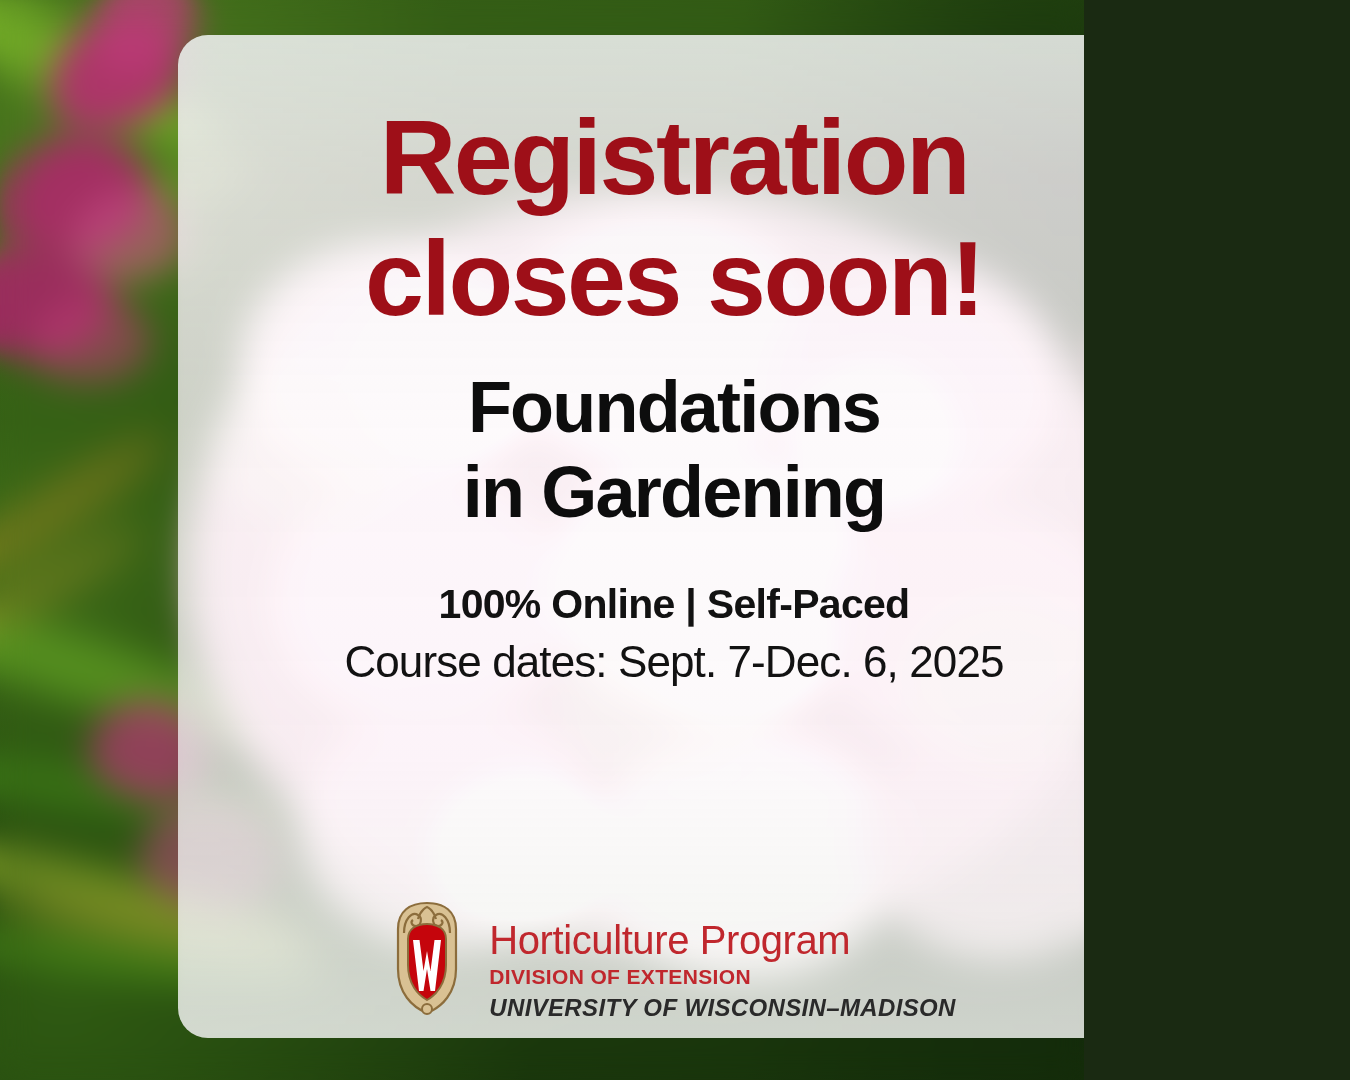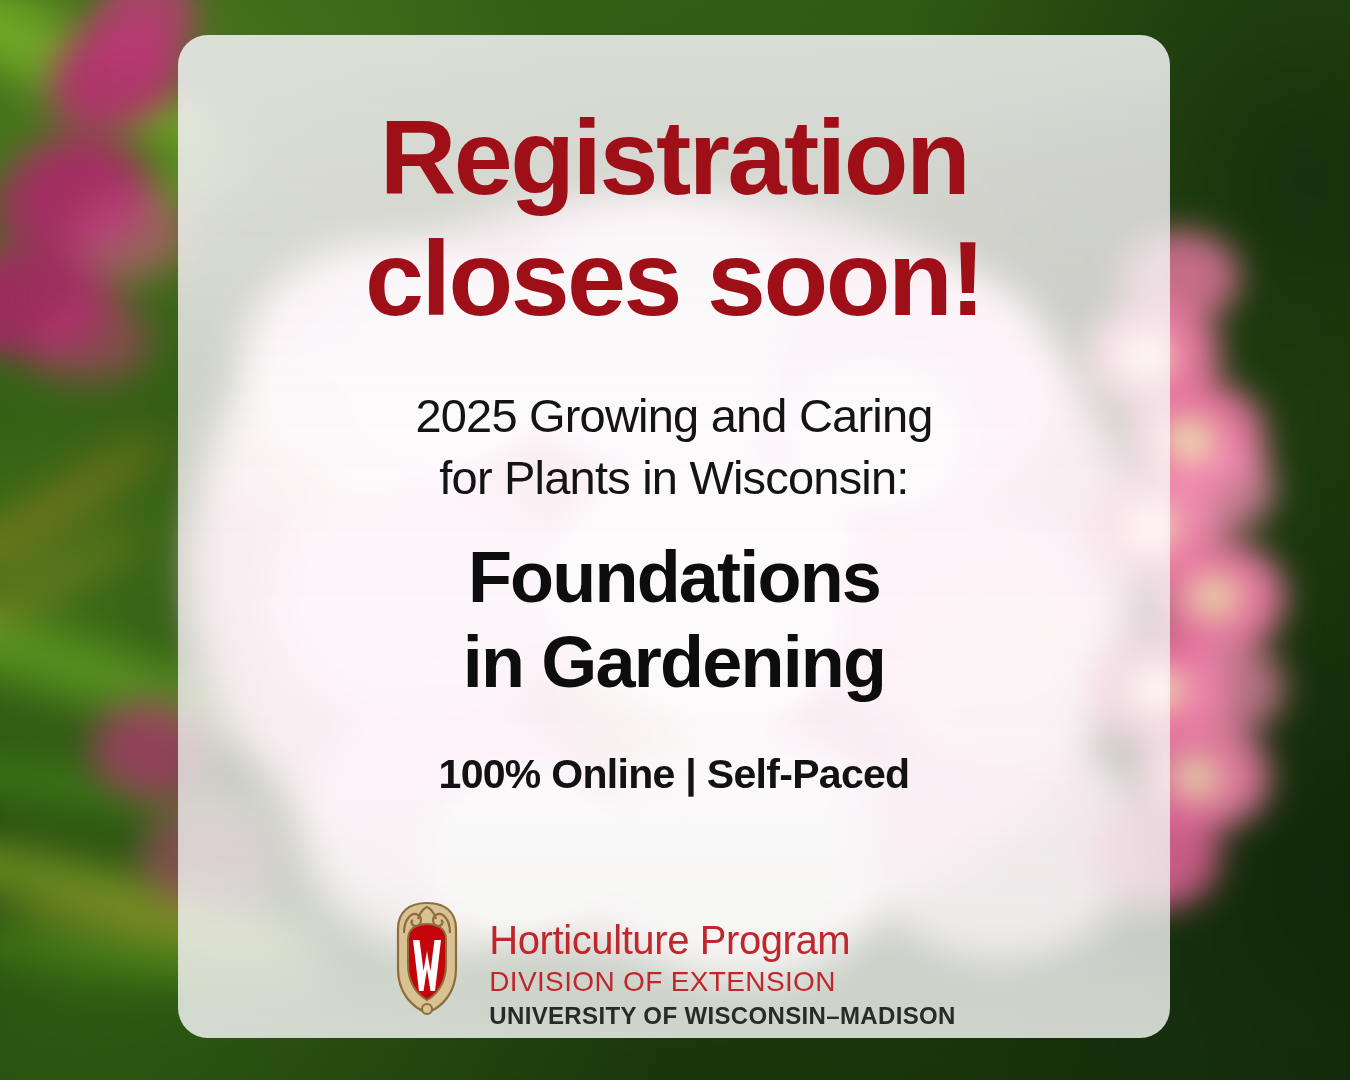--- a/index.html
+++ b/index.html
@@ -6,21 +6,21 @@
     margin: 0;
     padding: 0;
     background: #1a2a12;
   }
   body {
     font-family: "Liberation Sans", sans-serif;
   }
 
   #poster {
     position: relative;
-    width: 1350px;
+    width: 1084px;
     height: 1080px;
     overflow: hidden;
     background: #0c4a6e;
   }
 
   
   .bg {
     position: absolute;
     inset: -60px;
     overflow: hidden;
@@ -222,34 +222,35 @@
   .crest { flex: 0 0 auto; margin-top: 2px; }
   .logo-text { display: flex; flex-direction: column; padding-top: 23px; }
   .logo-l1 {
     font-size: 40px;
     line-height: 1.0;
     font-weight: 400;
     letter-spacing: -0.4px;
     color: #c0272d;
   }
   .logo-l2 {
-    font-size: 28px;
+    font-size: 21px;
     line-height: 1.18;
-    font-weight: 400;
+    font-weight: 700;
     letter-spacing: 0.35px;
     color: #c0272d;
     padding-top: 5px;
   }
   .logo-l3 {
     font-size: 24px;
     line-height: 1.18;
     font-weight: 700;
     letter-spacing: 0.35px;
     color: #2a2a2a;
     padding-top: 4px;
+    font-style: italic;
   }
 </style>
 </head>
 <body>
 
 <div id="poster">
 
   <div class="bg">
     <div class="bg-base"></div>
 
@@ -309,28 +310,27 @@
     <div class="eye e6"></div>
 
     <div class="bg-blur"></div>
   </div>
 
   <div class="card">
 
     <h1 class="headline">Registration
 closes soon!</h1>
 
-    <p class="subtitle">2025 Growing and Caring
-for Plants in Wisconsin:</p>
 
     <h2 class="course-title">Foundations
 in Gardening</h2>
 
     <p class="format-line">100% Online | Self-Paced</p>
 
+    <p class="dates-line">Course dates: Sept. 7-Dec. 6, 2025</p>
 
     <div class="logo">
 
       <span class="crest">
         <svg width="70" height="118" viewBox="0 0 70 118" aria-hidden="true">
 
           <path d="M6 30 C6 12 18 4 35 4 C52 4 64 12 64 30 L64 70
                    C64 94 50 108 35 114 C20 108 6 94 6 70 Z" fill="#d9c193" stroke="#8c6d3c" stroke-width="2.2"></path>
 
           <path d="M12 34 C12 20 20 12 26 16 C31 19 29 27 24 27 C20 27 18 23 21 21" fill="none" stroke="#8c6d3c" stroke-width="2.2"></path>

